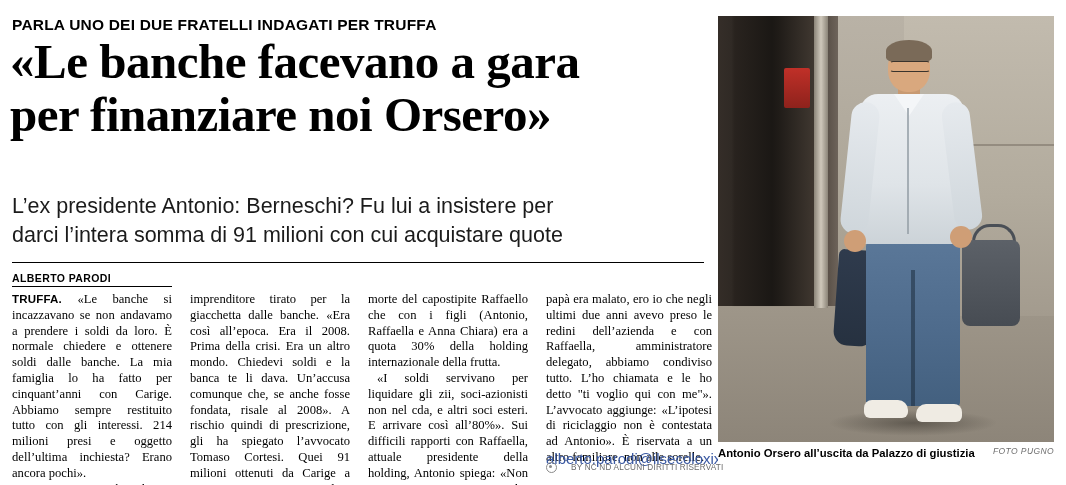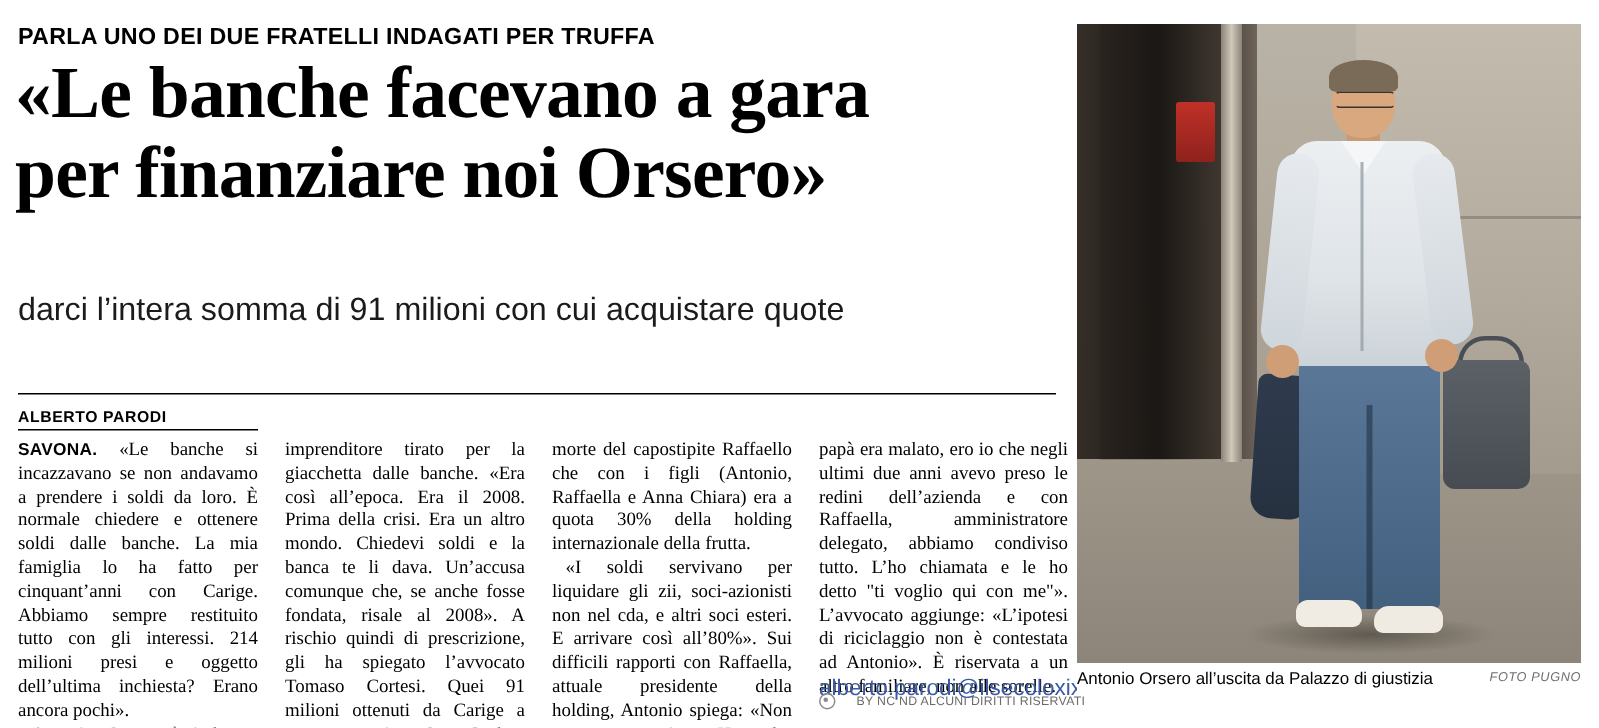--- a/index.html
+++ b/index.html
@@ -312,21 +312,21 @@
     width: 336px;
     height: 22px;
     background: #ffffff;
     display: flex;
     align-items: center;
   }
   .caption {
     font-family: "Liberation Sans", sans-serif;
     font-size: 11.3px;
     color: #000;
-    font-weight: 400;
+    font-weight: 700;
     padding-left: 0px;
     white-space: nowrap;
   }
   .credit {
     position: absolute;
     right: 0;
     top: 4px;
     font-family: "Liberation Sans", sans-serif;
     font-size: 8.5px;
     color: #6f6f6f;
@@ -340,32 +340,33 @@
 <div class="page">
 
   <div class="kicker">PARLA UNO DEI DUE FRATELLI INDAGATI PER TRUFFA</div>
 
   <div class="headline">
     <span class="l1">«Le banche facevano a gara</span>
     <span class="l2">per finanziare noi Orsero»</span>
   </div>
 
   <div class="subhead">
+    <span class="s1">L’ex presidente Antonio: Berneschi? Fu lui a insistere per</span>
     <span class="s2">darci l’intera somma di 91 milioni con cui acquistare quote</span>
   </div>
 
   <div class="rule-top"></div>
 
   <div class="byline">ALBERTO PARODI</div>
   <div class="byline-rule"></div>
 
   <div class="cols">
 
     <div class="col col1">
-      <p class="first"><span class="dateline">SAVONA.</span> <span>«Le banche si incazzavano se non andavamo a prendere i soldi da loro. È normale chiedere e ottenere soldi dalle banche. La mia famiglia lo ha fatto per cinquant’anni con Carige. Abbiamo sempre restituito tutto con gli interessi. 214 milioni presi e oggetto dell’ultima inchiesta? Erano ancora pochi».</span></p>
+      <p class="first"><span class="dateline">TRUFFA.</span> <span>«Le banche si incazzavano se non andavamo a prendere i soldi da loro. È normale chiedere e ottenere soldi dalle banche. La mia famiglia lo ha fatto per cinquant’anni con Carige. Abbiamo sempre restituito tutto con gli interessi. 214 milioni presi e oggetto dell’ultima inchiesta? Erano ancora pochi».</span></p>
       <p>Antonio Orsero è indagato con altri quattro familiari, già</p>
     </div>
 
     <div class="col col2">
       <p class="first">imprenditore tirato per la giacchetta dalle banche. «Era così all’epoca. Era il 2008. Prima della crisi. Era un altro mondo. Chiedevi soldi e la banca te li dava. Un’accusa comunque che, se anche fosse fondata, risale al 2008». A rischio quindi di prescrizione, gli ha spiegato l’avvocato Tomaso Cortesi. Quei 91 milioni ottenuti da Carige a cosa servivano? Scalare l’azienda, il gruppo di famiglia dopo la</p>
     </div>
 
     <div class="col col3">
       <p class="first">morte del capostipite Raffaello che con i figli (Antonio, Raffaella e Anna Chiara) era a quota 30% della holding internazionale della frutta.</p>
       <p>«I soldi servivano per liquidare gli zii, soci-azionisti non nel cda, e altri soci esteri. E arrivare così all’80%». Sui difficili rapporti con Raffaella, attuale presidente della holding, Antonio spiega: «Non sono stato scaricato. Ho scelto io di andarmene. Quando</p>

